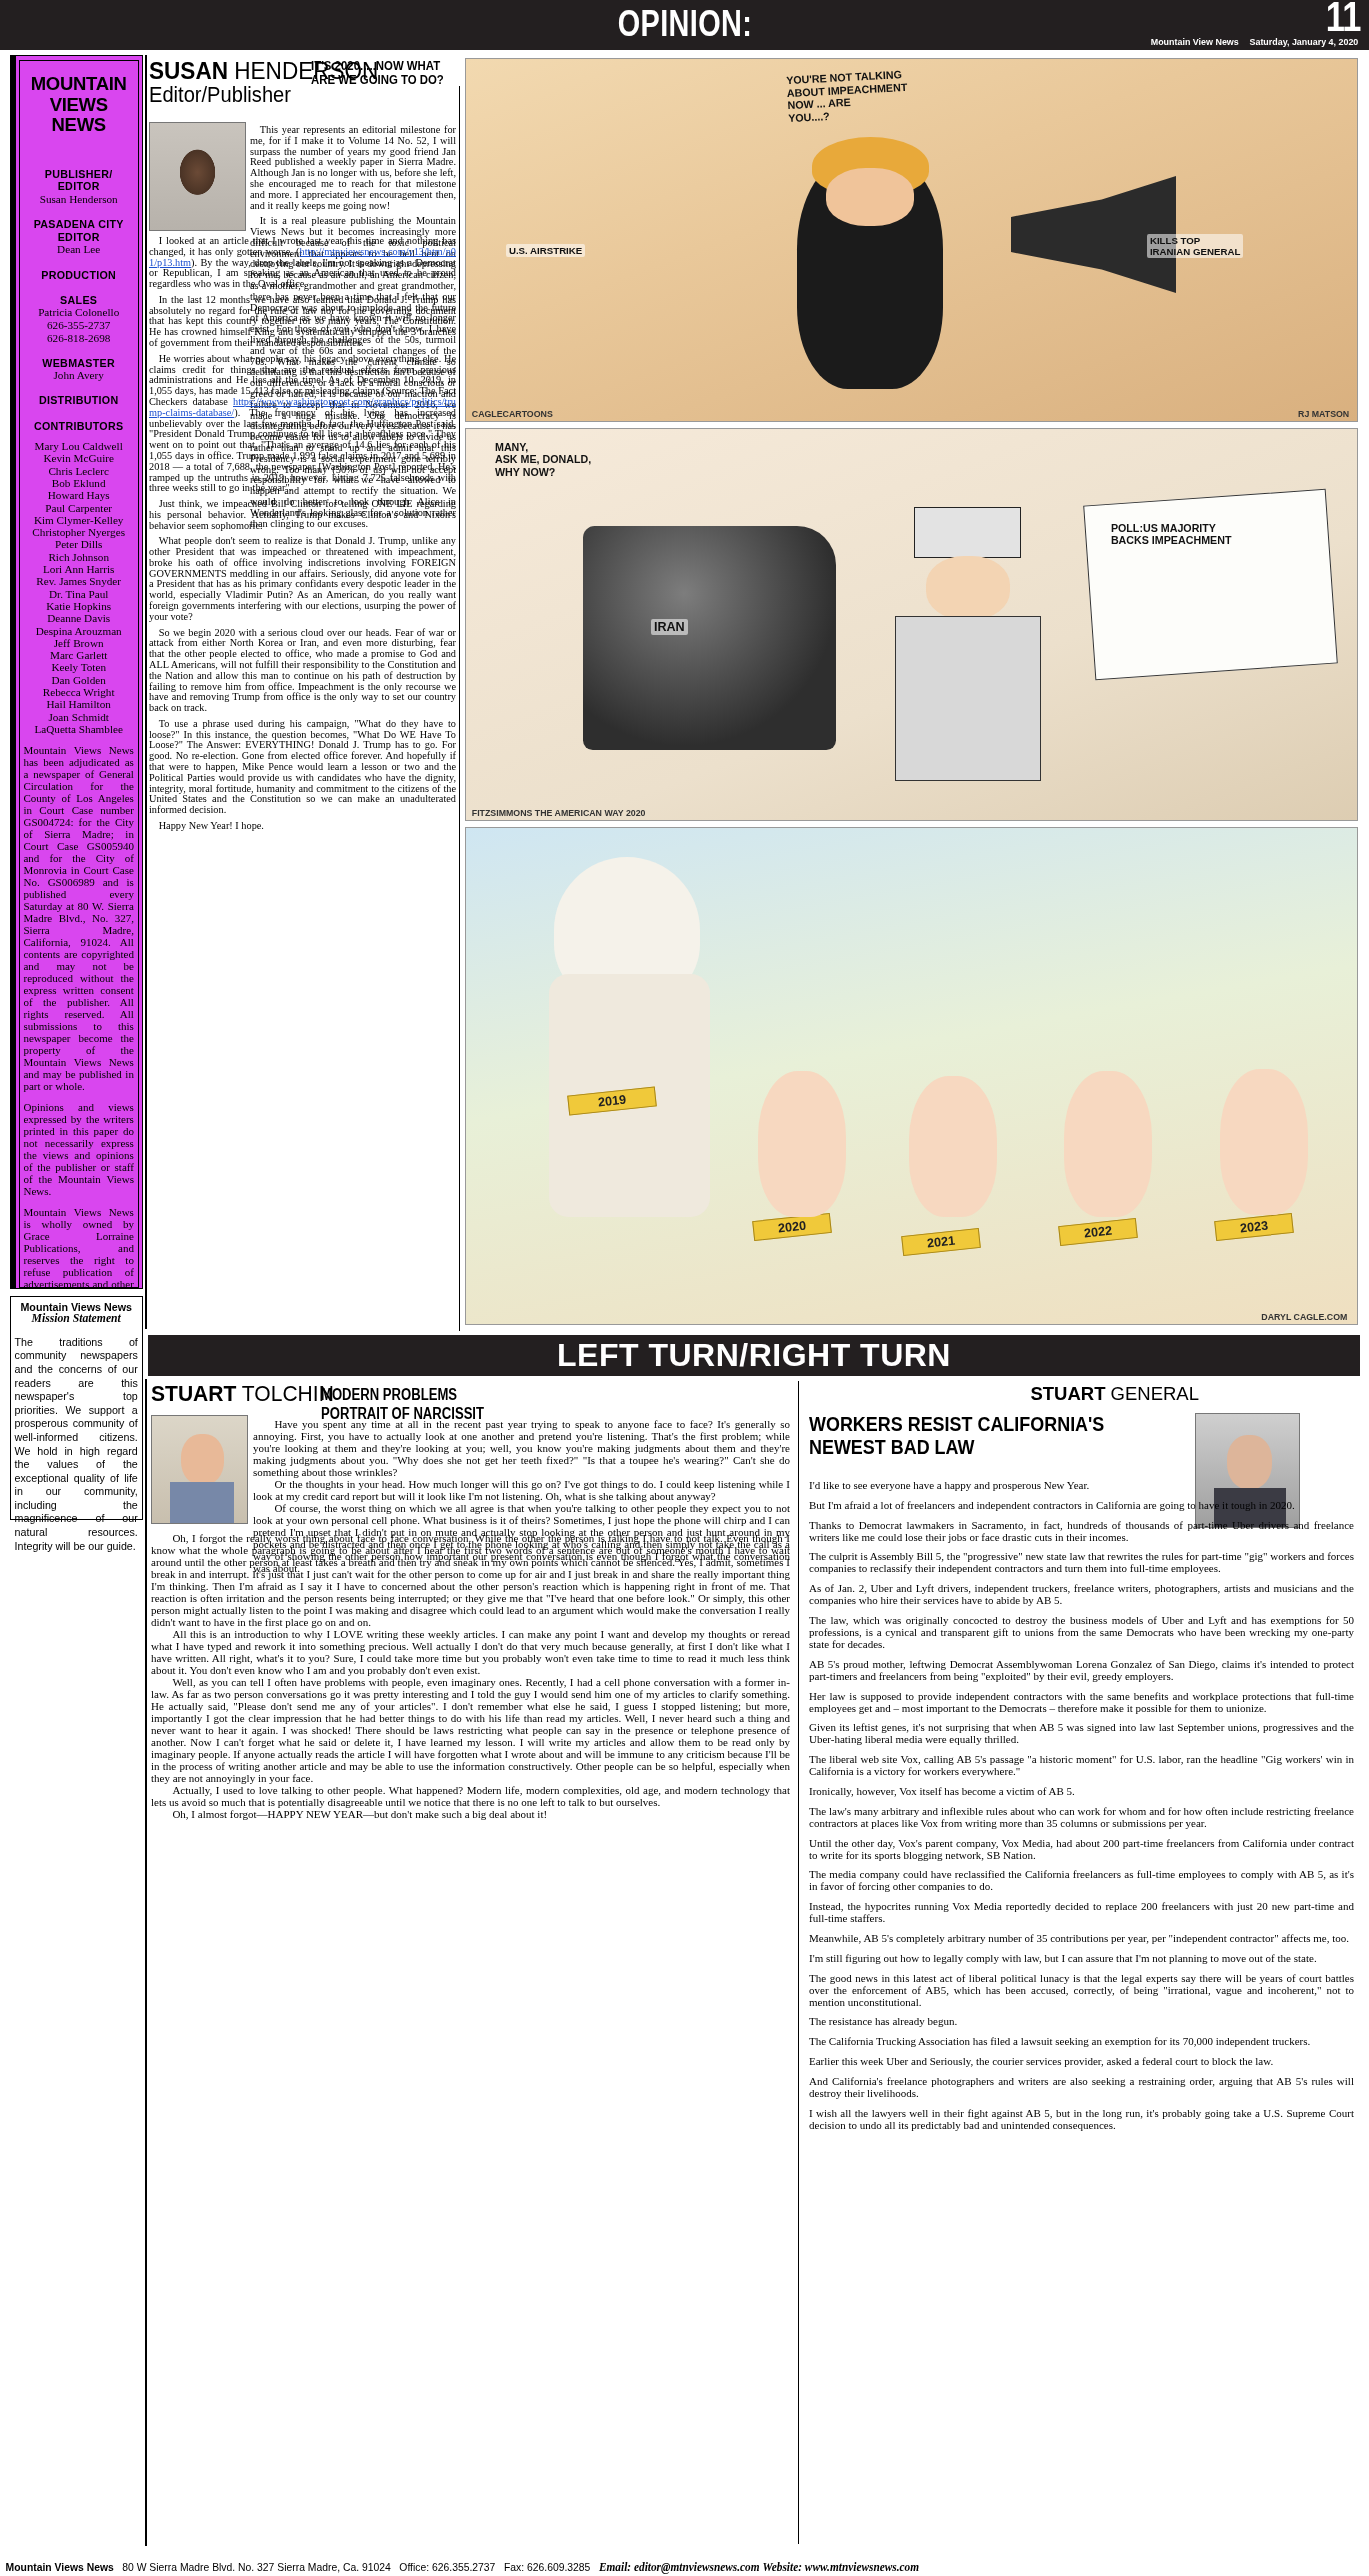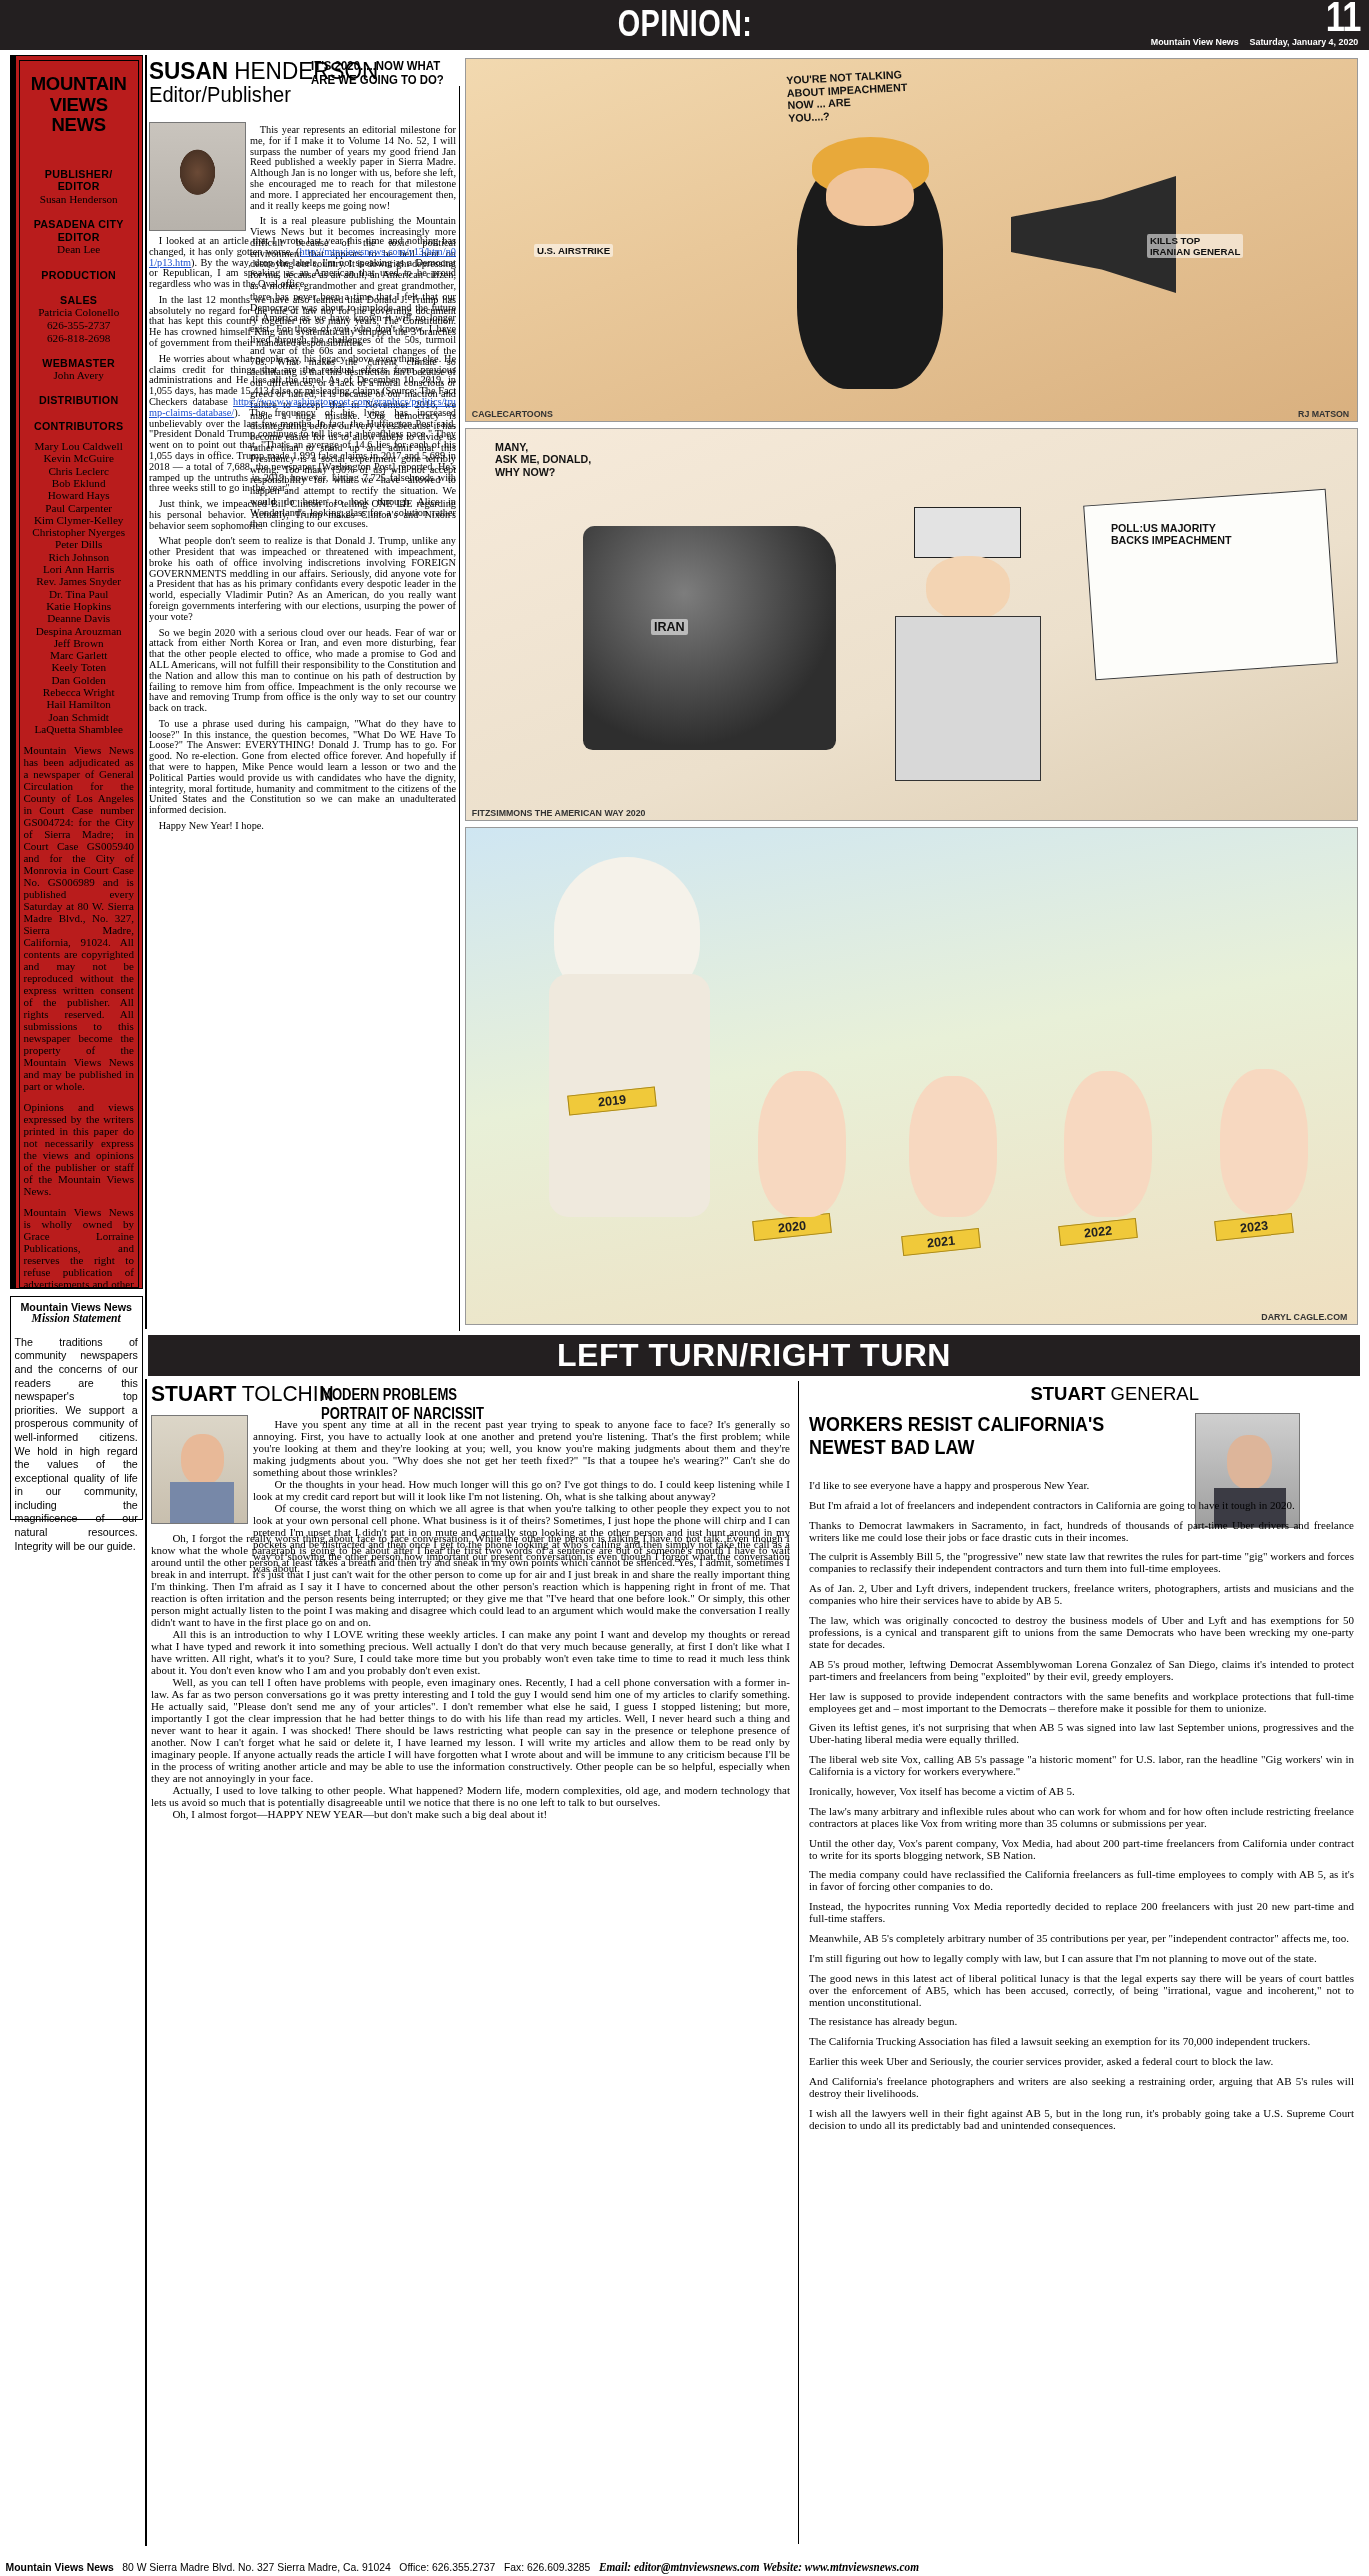--- a/index.html
+++ b/index.html
@@ -51,21 +51,21 @@
   }
   .masthead-dateline span { margin-left:11.7px; }
 
   
   .sidebar {
     position:absolute; left:9.7px; top:55px; width:133px; height:1234px;
     border-left:6.8px solid #000;
     border-right:1.9px solid #000;
     border-top:1.9px solid #000;
     border-bottom:1.9px solid #000;
-    background:#b91c1c;
+    background:#d946ef;
     padding:3.9px 2.9px 0 2.9px;
   }
   .sidebar-inner {
     border:1px solid #000;
     height:100%;
     padding:5.8px 3.9px;
     overflow:hidden;
   }
   .sb-logo {
     text-align:center;
@@ -418,21 +418,21 @@
   <div class="cart-bubble" style="left:321px; top:7.8px; width:272px; white-space:pre-line;" id="c1bub">YOU'RE NOT TALKING
 ABOUT IMPEACHMENT
 NOW ... ARE
 YOU....?</div>
   <div style="position:absolute; left:292px; top:68px; width:243px; height:272px;">
     <div class="trump-silhouette" style="left:39px; top:29px; width:146px; height:233px;"></div>
     <div style="position:absolute; left:54px; top:9.7px; width:117px; height:58px; background:#e8a93a; border-radius:50% 50% 40% 40%;"></div>
     <div style="position:absolute; left:68px; top:41px; width:88px; height:58px; background:#f0c49a; border-radius:45%;"></div>
   </div>
   <div style="position:absolute; left:545px; top:117px; width:165px; height:117px; background:#2b2b2b; clip-path:polygon(0% 35%,55% 20%,100% 0%,100% 100%,55% 80%,0% 65%);"></div>
-  <div class="cart-lbl" style="left:68px; top:185px;" id="c1ll">U.S. AIRSTRIKE</div>
+  <div class="cart-lbl" style="left:40px; top:185px;" id="c1ll">U.S. AIRSTRIKE</div>
   <div class="cart-lbl" style="left:681px; top:175px; white-space:pre-line;" id="c1lr">KILLS TOP
 IRANIAN GENERAL</div>
   <div class="cart-cap" style="left:5.8px;">CAGLECARTOONS</div>
   <div class="cart-cap" style="left:auto; right:7.8px;">RJ MATSON</div>
 </div>
 
 <div class="cartoon c2" style="left:465px; top:428px; width:893px; height:393px;">
   <div class="cart-bubble" style="left:29px; top:11.7px; width:204px; white-space:pre-line; transform:rotate(0deg);" id="c2bub">MANY,
 ASK ME, DONALD,
 WHY NOW?</div>

